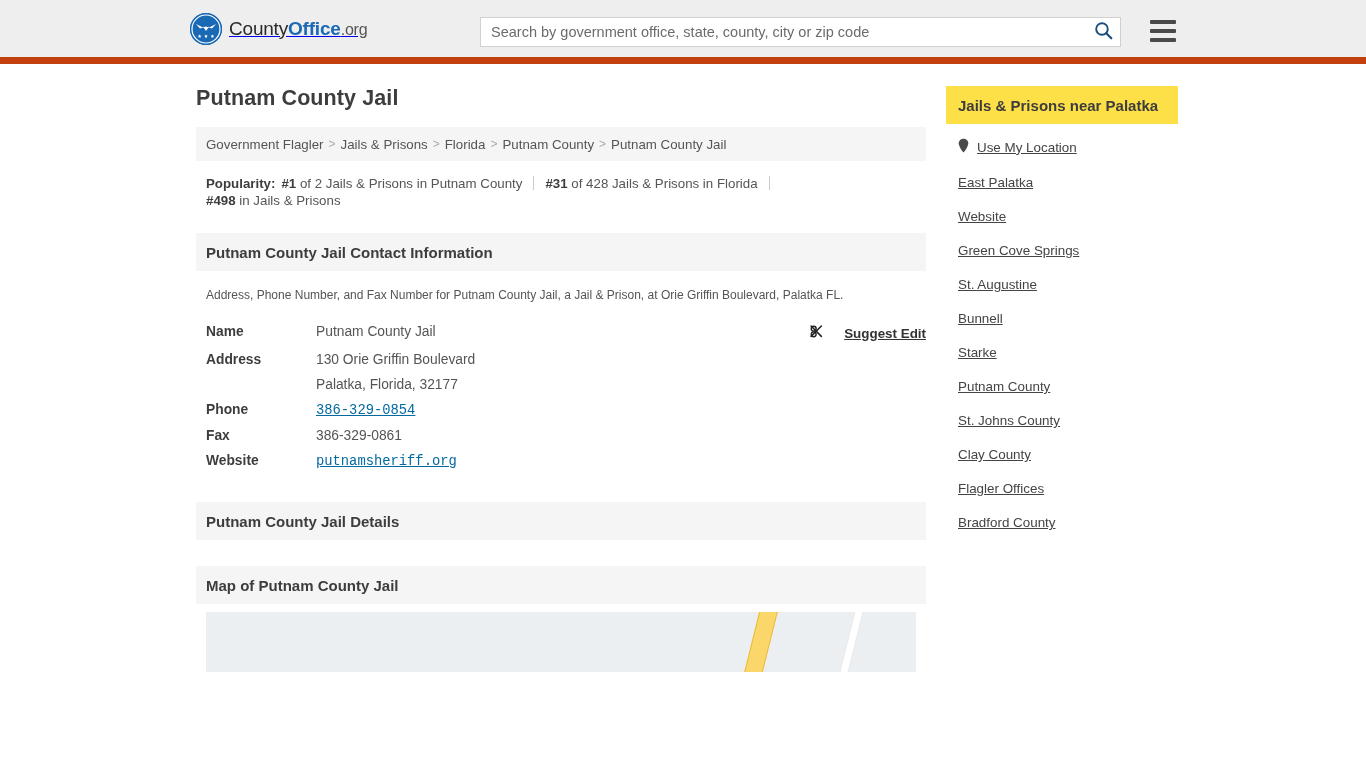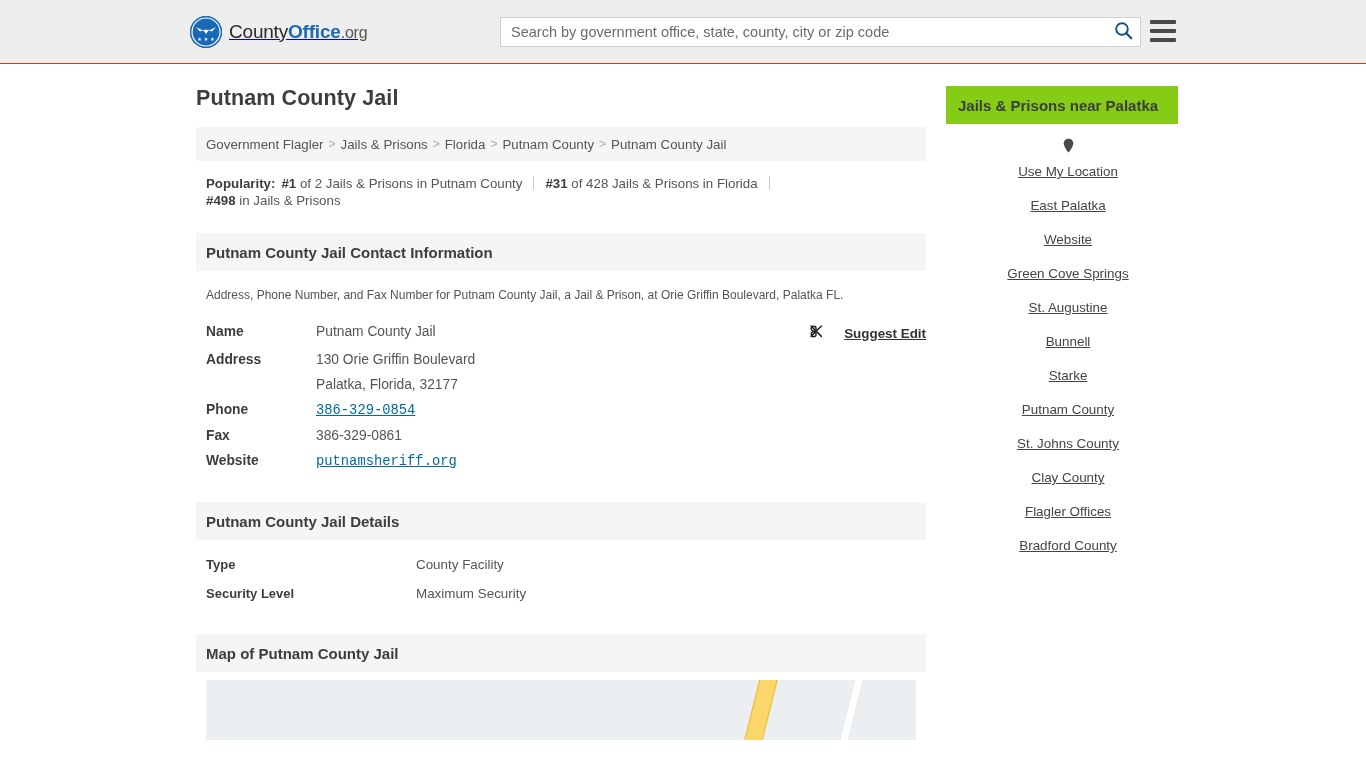--- a/index.html
+++ b/index.html
@@ -10,21 +10,21 @@
     background: #ffffff;
     font-family: "Liberation Sans", sans-serif;
     color: #444444;
   }
 
   
   .site-header {
     width: 100%;
     height: 64px;
     background: #eeeeee;
-    border-bottom: 1px solid #c2410c;
+    border-bottom: 7px solid #c2410c;
     display: flex;
     align-items: center;
     position: relative;
   }
   .logo-wrap {
     display: flex;
     align-items: center;
     margin-left: 190px;
     gap: 7px;
   }
@@ -40,21 +40,21 @@
     font-size: 19px;
     letter-spacing: -0.2px;
     white-space: nowrap;
   }
   .logo-text .c-county { color: #2b2b2b; font-weight: 400; }
   .logo-text .c-office { color: #1a69b4; font-weight: 700; }
   .logo-text .c-org { color: #555555; font-size: 16px; }
 
   .search-wrap {
     position: absolute;
-    left: 500px;
+    left: 480px;
     top: 17px;
     width: 641px;
     height: 30px;
     background: #ffffff;
     border: 1px solid #d0d0d0;
     display: flex;
     align-items: center;
   }
   .search-input {
     flex: 1;
@@ -237,37 +237,36 @@
     left: 640px; top: -6px;
     width: 9px; height: 80px;
     background: #ffffff;
     border-left: 1px solid #e3e6e8;
     border-right: 1px solid #e3e6e8;
     transform: rotate(14deg);
   }
 
   
   .side-head {
-    background: #84cc16;
+    background: #fde047;
     height: 38px;
     display: flex;
     align-items: center;
     padding: 0 12px;
     font-size: 15px;
     font-weight: bold;
     color: #3d3d3d;
   }
   .side-list { padding: 14px 0 0 12px; }
   .side-item {
     display: flex;
     align-items: center;
     gap: 8px;
     margin-bottom: 19px;
     font-size: 13.4px;
-    flex-direction: column;
   }
   .side-item a {
     color: #444444;
     text-decoration: underline;
   }
   .pin-icon { flex: 0 0 11px; display: block; }
 </style>
 </head>
 <body>
 
@@ -377,32 +376,20 @@
           <td class="kv-key">Website</td>
           <td class="kv-val">
             <a href="#">putnamsheriff.org</a>
           </td>
           <td></td>
         </tr>
       </tbody>
         </table>
 
       <div class="section-head" style="margin-top:28px;">Putnam County Jail Details</div>
-      <table class="kv-table details-table" style="margin-top:10px;">
-        <tbody>
-            <tr>
-          <td class="kv-key">Type</td>
-          <td class="kv-val">County Facility</td>
-        </tr>
-        <tr>
-          <td class="kv-key">Security Level</td>
-          <td class="kv-val">Maximum Security</td>
-        </tr>
-      </tbody>
-        </table>
 
       <div class="section-head" style="margin-top:26px;">Map of Putnam County Jail</div>
 
       <div class="map-box">
 
         <div class="map-road-yellow"></div>
         <div class="map-road-white"></div>
       </div>
 
     </div>

